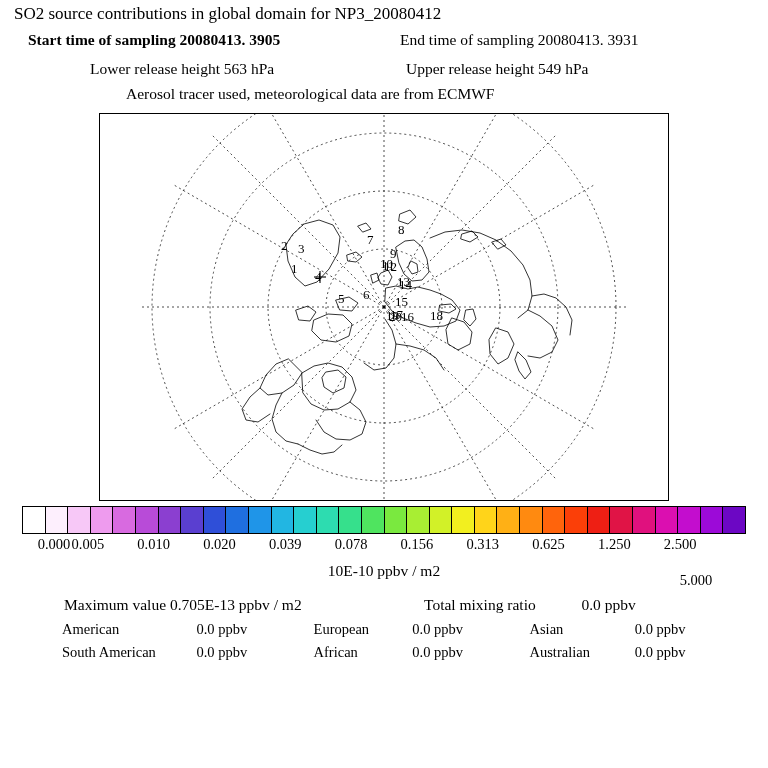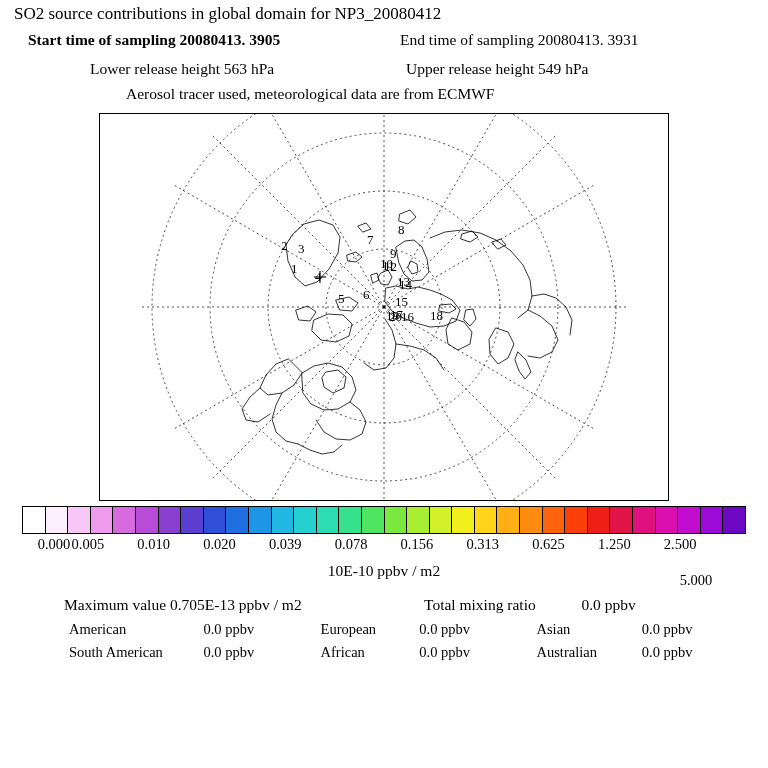--- a/index.html
+++ b/index.html
@@ -116,21 +116,20 @@
   }
   .foot-max { top: 596px; left: 64px; }
   .foot-tmr { top: 596px; left: 424px; }
 
   .ftab {
     position: absolute;
     top: 621px;
     left: 62px;
     width: 644px;
     font-size: 14.5px;
-    margin-left: 7px;
   }
   .ftab table { border-collapse: collapse; width: 100%; }
   .ftab td { padding: 0 0 6px 0; white-space: nowrap; }
   .ftab td.lbl { text-align: left; }
   .ftab td.val { text-align: left; padding-left: 8px; }
   .col2 { padding-left: 46px !important; }
   .col3 { padding-left: 46px !important; }
 </style>
 </head>
 <body>

